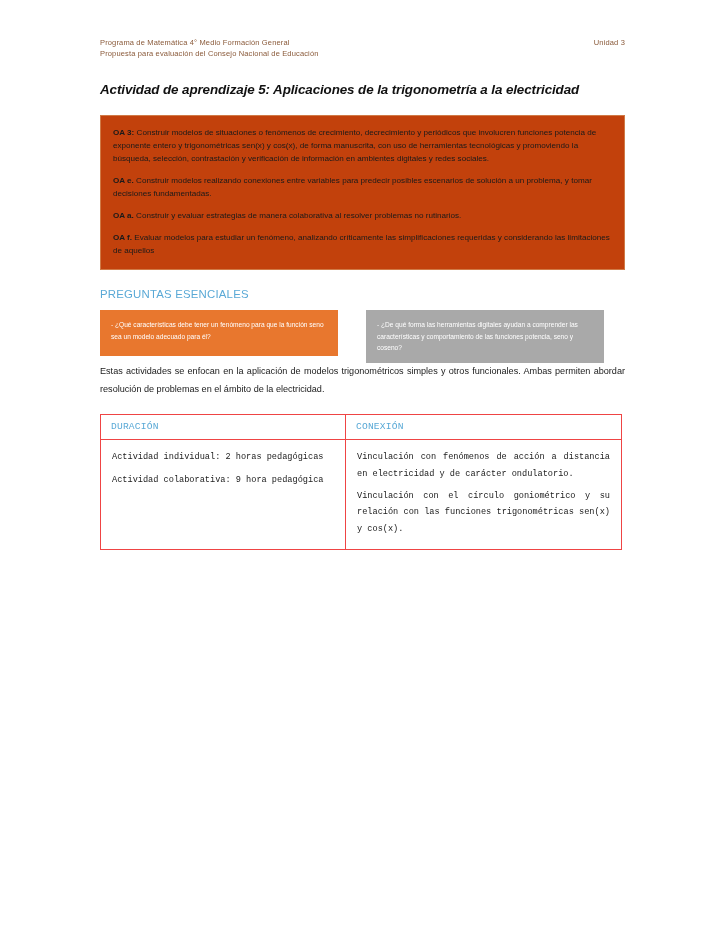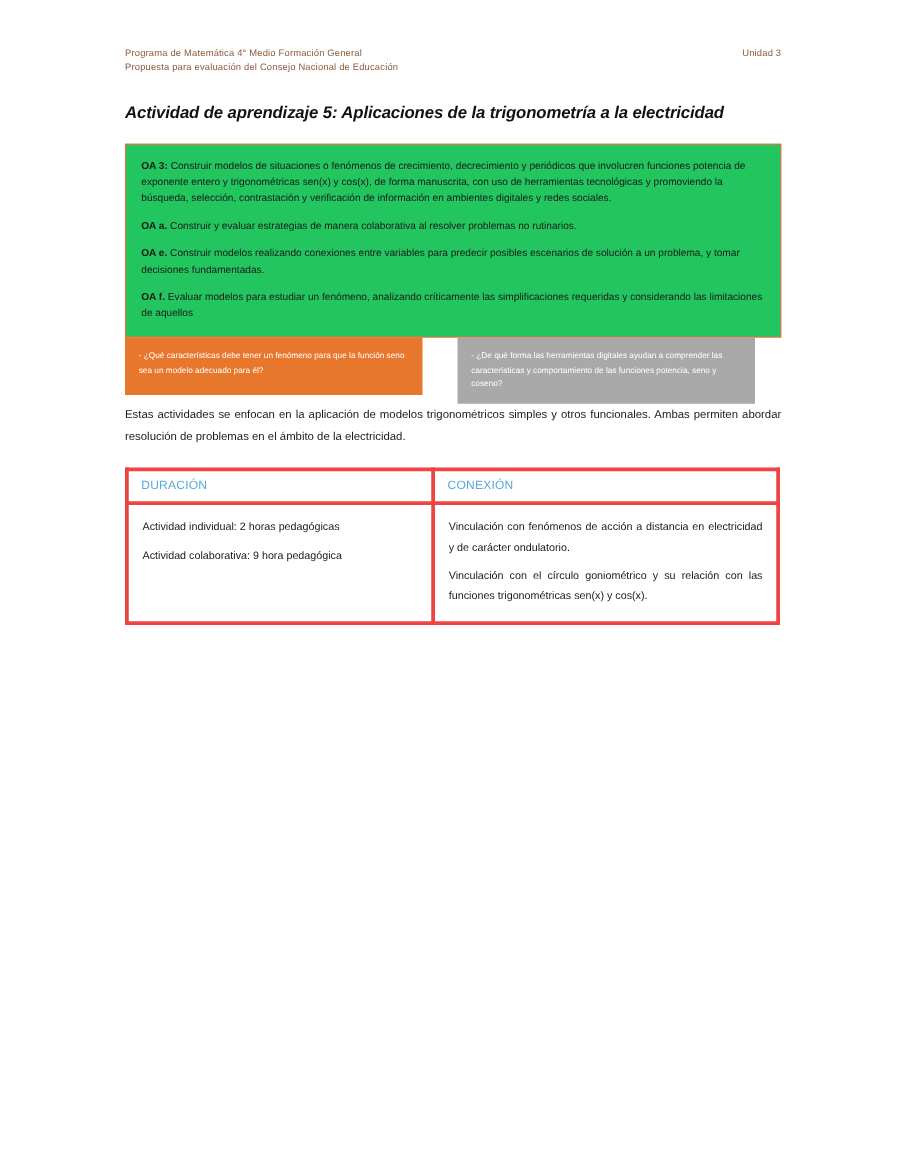--- a/index.html
+++ b/index.html
@@ -42,21 +42,21 @@
     font-weight: bold;
     color: #111111;
     letter-spacing: -0.1px;
     line-height: 1.25;
     font-style: italic;
   }
 
   
   .oa-box {
     margin-top: 16px;
-    background: #22c55e;
+    background: #c2410c;
     border: 1px solid #d07a46;
     padding: 10px 12px 10px 12px;
     box-sizing: border-box;
   }
   .oa-item {
     font-size: 8.1px;
     line-height: 1.62;
     color: #1a1a1a;
     margin-bottom: 9px;
     text-align: left;
@@ -102,23 +102,24 @@
   }
 
   
   table.info {
     margin-top: 16px;
     border-collapse: collapse;
     width: 521px;
     table-layout: fixed;
   }
   table.info th, table.info td {
-    border: 3px solid #ef4444;
+    border: 1px solid #ef4444;
     vertical-align: top;
     box-sizing: border-box;
+    font-family: Liberation Mono, monospace;
   }
   table.info th {
     text-align: left;
     font-weight: normal;
     color: #5aa9d6;
     font-size: 9.6px;
     padding: 6px 10px 7px 10px;
     letter-spacing: 0.2px;
   }
   table.info td {
@@ -160,30 +161,31 @@
     <div class="right">Unidad 3</div>
   </div>
 
   <div class="title">Actividad de aprendizaje 5: Aplicaciones de la trigonometría a la electricidad</div>
 
   <div class="oa-box">
     <div class="oa-item">
       <b>OA 3:</b><span> Construir modelos de situaciones o fenómenos de crecimiento, decrecimiento y periódicos que involucren funciones potencia de exponente entero y trigonométricas sen(x) y cos(x), de forma manuscrita, con uso de herramientas tecnológicas y promoviendo la búsqueda, selección, contrastación y verificación de información en ambientes digitales y redes sociales.</span>
     </div>
     <div class="oa-item">
+      <b>OA e.</b><span> Construir modelos realizando conexiones entre variables para predecir posibles escenarios de solución a un problema, y tomar decisiones fundamentadas.</span>
+    </div>
+    <div class="oa-item">
       <b>OA a.</b><span> Construir y evaluar estrategias de manera colaborativa al resolver problemas no rutinarios.</span>
     </div>
     <div class="oa-item">
-      <b>OA e.</b><span> Construir modelos realizando conexiones entre variables para predecir posibles escenarios de solución a un problema, y tomar decisiones fundamentadas.</span>
-    </div>
-    <div class="oa-item">
       <b>OA f.</b><span> Evaluar modelos para estudiar un fenómeno, analizando críticamente las simplificaciones requeridas y considerando las limitaciones de aquellos</span>
     </div>
   </div>
 
+  <div class="section-head">PREGUNTAS ESENCIALES</div>
 
   <div class="eq-row">
     <div class="eq-box orange">- ¿Qué características debe tener un fenómeno para que la función seno sea un modelo adecuado para él?</div>
     <div class="eq-box gray">- ¿De qué forma las herramientas digitales ayudan a comprender las características y comportamiento de las funciones potencia, seno y coseno?</div>
   </div>
 
   <div class="purpose-text">Estas actividades se enfocan en la aplicación de modelos trigonométricos simples y otros funcionales. Ambas permiten abordar resolución de problemas en el ámbito de la electricidad.</div>
 
   <table class="info">
     <tbody>

